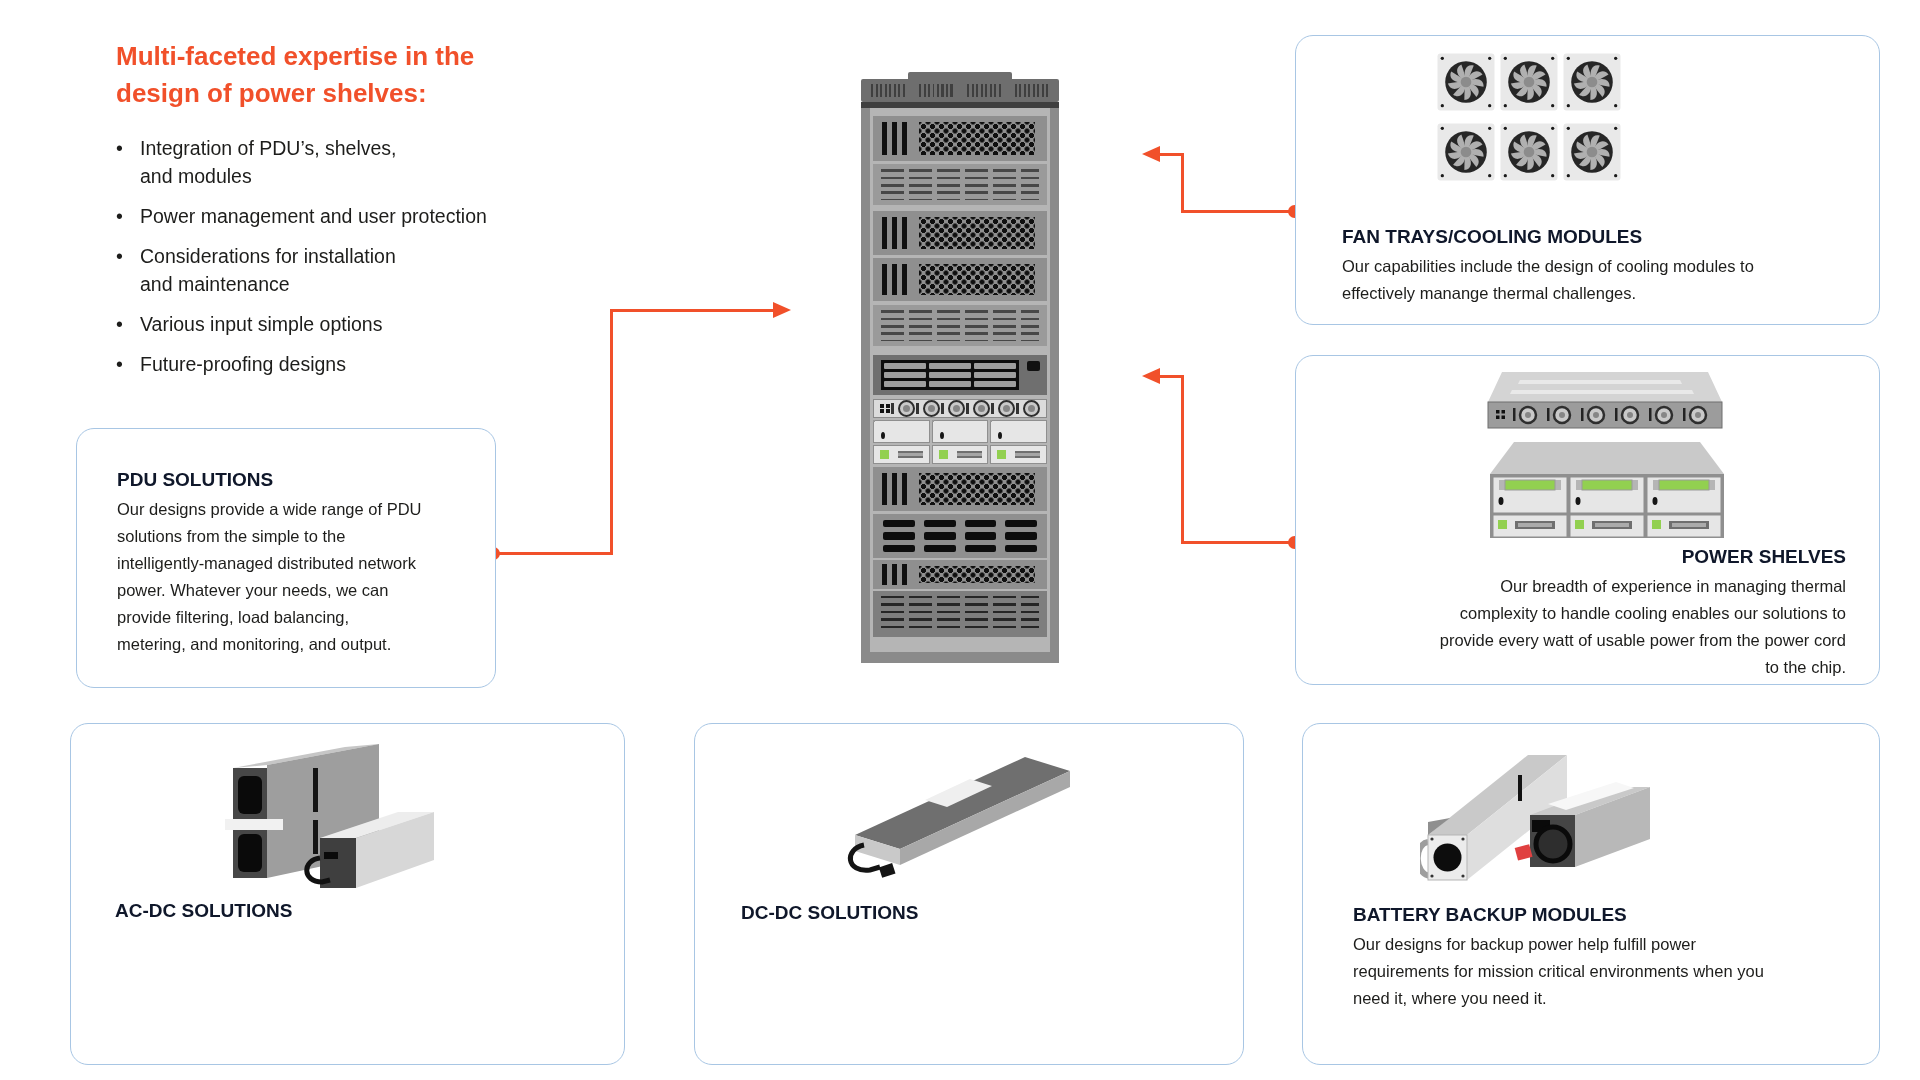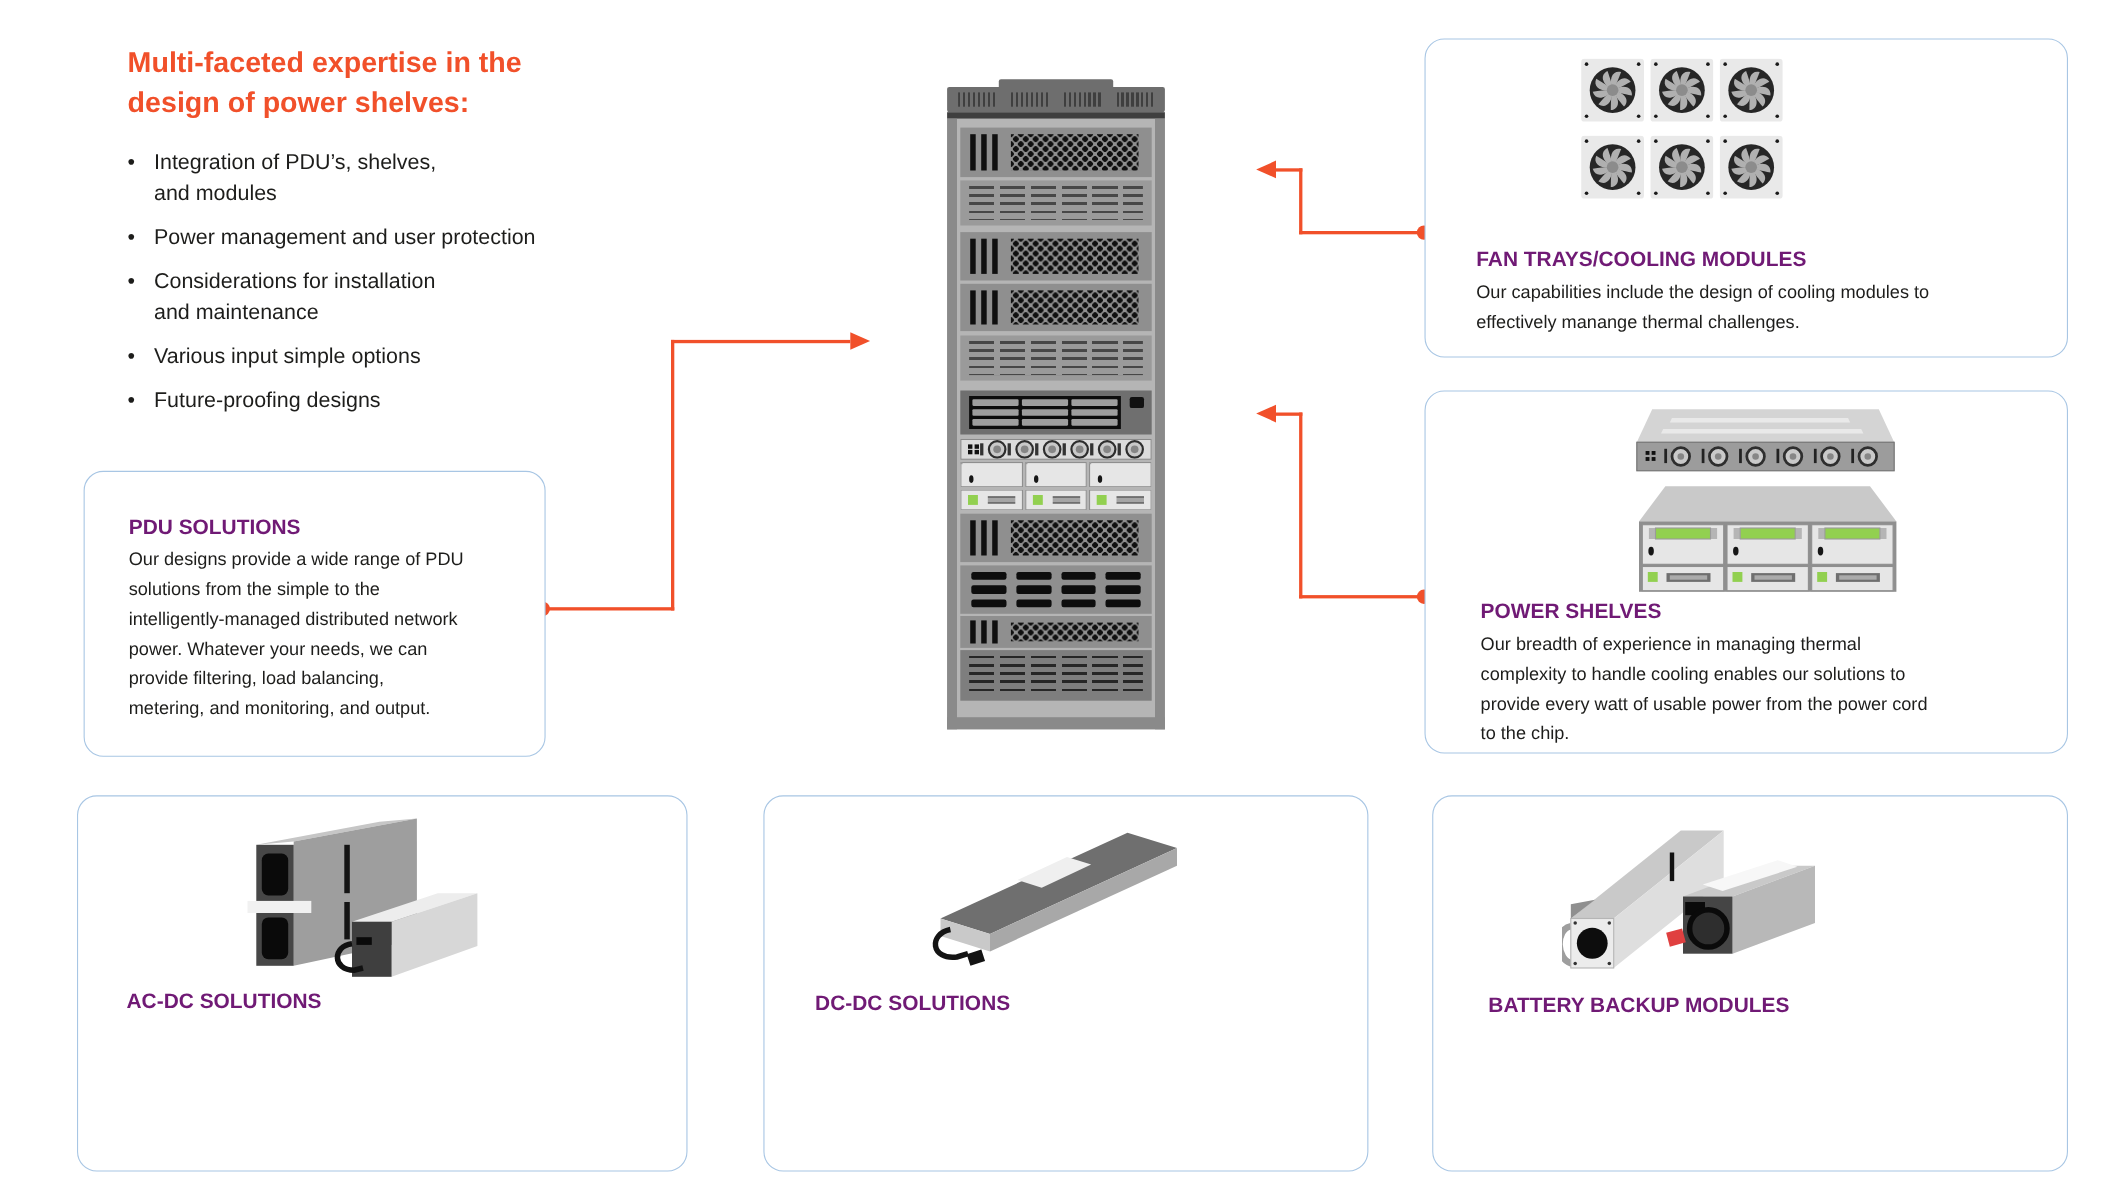--- a/index.html
+++ b/index.html
@@ -20,26 +20,26 @@
   #intro li{
     line-height:28px;margin-bottom:12px;padding-left:24px;white-space:pre-line;
   }
   #intro li::before{content:"•";display:inline-block;width:24px;margin-left:-24px;}
 
   
   .callout{
     position:absolute;background:#fff;border:1.6px solid #a8c6e4;border-radius:18px;
   }
   .box-text{position:absolute;}
-  .box-text h3{margin:0 0 5px;font-size:19px;font-weight:bold;color:#701a75;}
+  .box-text h3{margin:0 0 5px;font-size:19px;font-weight:bold;color:#0f172a;}
   .box-text p{margin:0;font-size:16.5px;line-height:27px;white-space:pre-line;}
 
   #box-pdu  {left:76px;  top:428px; width:418px; height:258px;}
   #box-fan  {left:1295px;top:35px;  width:583px; height:288px;}
-  #box-ps   {left:1295px;top:355px; width:583px; height:328px;}
+  #box-ps   {left:1295px;top:355px; width:583px; height:328px;text-align:right;}
   #box-acdc {left:70px;  top:723px; width:553px; height:340px;}
   #box-dcdc {left:680px; top:723px; width:548px; height:340px;margin-left:14px;}
   #box-batt {left:1302px;top:723px; width:576px; height:340px;}
 
   #box-pdu  .box-text{left:40px;top:40px;width:360px;}
   #box-fan  .box-text{left:46px;top:190px;width:500px;}
   #box-ps   .box-text{left:50px;top:190px;width:500px;}
   #box-acdc .box-text{left:44px;top:176px;width:480px;}
   #box-dcdc .box-text{left:46px;top:178px;width:480px;}
   #box-batt .box-text{left:50px;top:180px;width:500px;}
@@ -473,20 +473,23 @@
   <polygon points="80,104 250,26 250,42 80,120" fill="#a8a8a8"></polygon>
   <polygon points="35,90 80,104 80,120 35,106" fill="#c9c9c9"></polygon>
   <polygon points="105,55 150,34 172,41 127,62" fill="#efefef"></polygon>
   <path d="M44,100 c-20,4 -18,28 6,25 l10,-3" stroke="#141414" stroke-width="5" fill="none"></path>
   <rect x="60" y="120" width="14" height="11" fill="#141414" transform="rotate(-18 67 125)"></rect>
 </svg>
 
 <div id="box-batt" class="callout">
   <div class="box-text">
     <h3>BATTERY BACKUP MODULES</h3>
+    <p>Our designs for backup power help fulfill power
+requirements for mission critical environments when you
+need it, where you need it.</p>
   </div>
 </div>
 <svg class="abs" style="left:1420px;top:742px" width="240" height="150" viewBox="0 0 240 150">
 
   <path d="M8,100 c-14,2 -14,32 2,34" stroke="#9e9e9e" stroke-width="6" fill="none"></path>
   <polygon points="8,93 47,93 147,13 108,13" fill="#c9c9c9"></polygon>
   <polygon points="47,93 147,13 147,58 47,138" fill="#dedede"></polygon>
   <rect x="98" y="33" width="4" height="26" fill="#111"></rect>
   <rect x="8" y="93" width="39" height="45" fill="#ececec" stroke="#b5b5b5"></rect>
   <circle cx="27.5" cy="115.5" r="14" fill="#0d0d0d"></circle>

